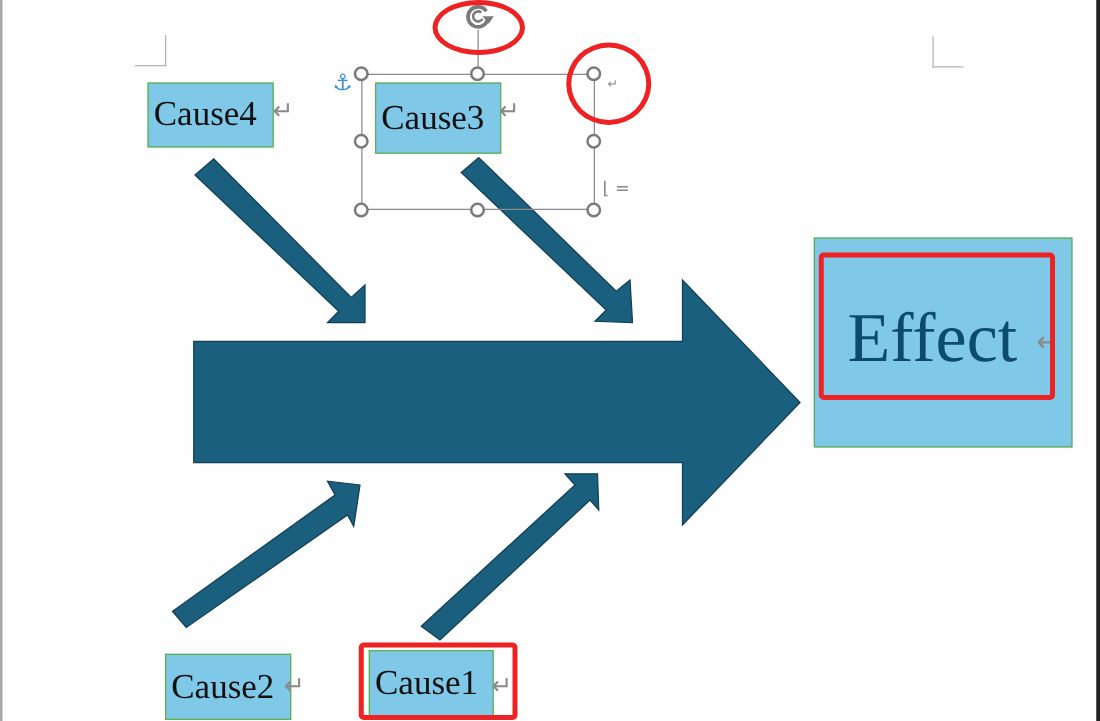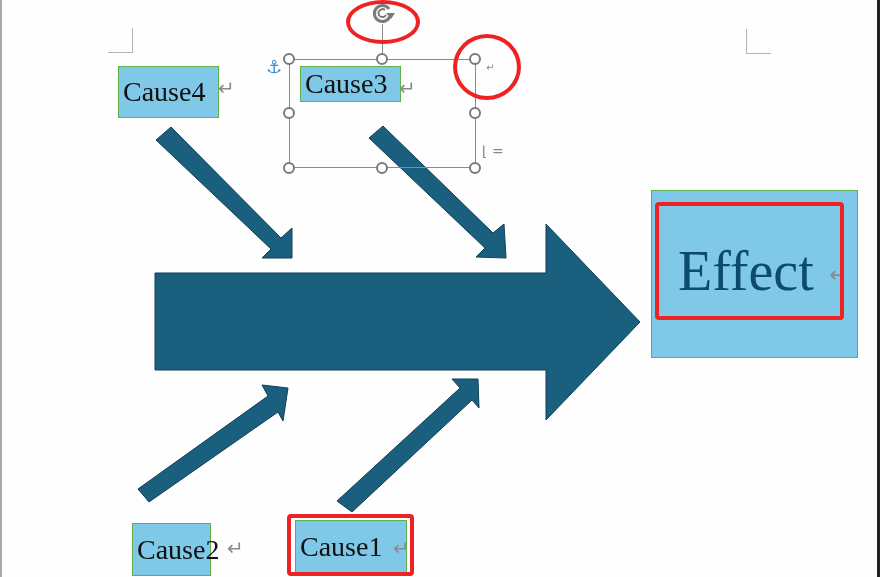--- a/index.html
+++ b/index.html
@@ -67,21 +67,21 @@
 <div class="effect-text">Effect</div>
 <span class="para-mark" style="left:829px; top:262px; font-size:22px;">↵</span>
 <div class="red-rect" style="left:655px; top:202px; width:189px; height:118px;"></div>
 
 <div class="label-box" style="left:118px; top:66px; width:101px; height:52px;">
   <span>Cause4</span>
 </div>
 <span class="para-mark" style="left:218px; top:76px; font-size:20px;">↵</span>
 
 <div class="sel-frame"></div>
-<div class="label-box" style="left:300px; top:66px; width:101px; height:36px;">
+<div class="label-box" style="left:300px; top:66px; width:101px; height:57px;">
   <span>Cause3</span>
 </div>
 <span class="para-mark" style="left:399px; top:76px; font-size:20px;">↵</span>
 <span class="para-mark" style="left:486px; top:62px; font-size:10px;">↵</span>
 
 <div class="handle" style="left:283px; top:53px;"></div>
 <div class="handle" style="left:376px; top:53px;"></div>
 <div class="handle" style="left:469px; top:53px;"></div>
 <div class="handle" style="left:283px; top:107px;"></div>
 <div class="handle" style="left:469px; top:107px;"></div>
@@ -94,22 +94,22 @@
   <path d="M20,9 A8,8 0 1 0 21,16" fill="none" stroke="#7a7a7a" stroke-width="3"></path>
   <path d="M16,10 A4,4 0 1 0 17,15" fill="none" stroke="#7a7a7a" stroke-width="2"></path>
   <polygon points="17,13 26,13 22,19" fill="#7a7a7a"></polygon>
 </svg>
 <span class="anchor-icon">⚓</span>
 <span class="layout-icon">⌊ =</span>
 
 <div class="red-ellipse" style="left:346px; top:0px; width:74px; height:44px;"></div>
 <div class="red-ellipse" style="left:453px; top:34px; width:68px; height:66px;"></div>
 
-<div class="label-box" style="left:132px; top:523px; width:79px; height:53px;">
+<div class="label-box" style="left:132px; top:523px; width:101px; height:53px;">
   <span>Cause2</span>
 </div>
 <span class="para-mark" style="left:227px; top:536px; font-size:20px;">↵</span>
 
-<div class="label-box" style="left:295px; top:520px; width:112px; height:53px;">
+<div class="label-box" style="left:295px; top:520px; width:100px; height:53px;">
   <span>Cause1</span>
 </div>
 <span class="para-mark" style="left:393px; top:536px; font-size:20px;">↵</span>
 <div class="red-rect" style="left:287px; top:514px; width:127px; height:62px;"></div>
 
 </body></html>

